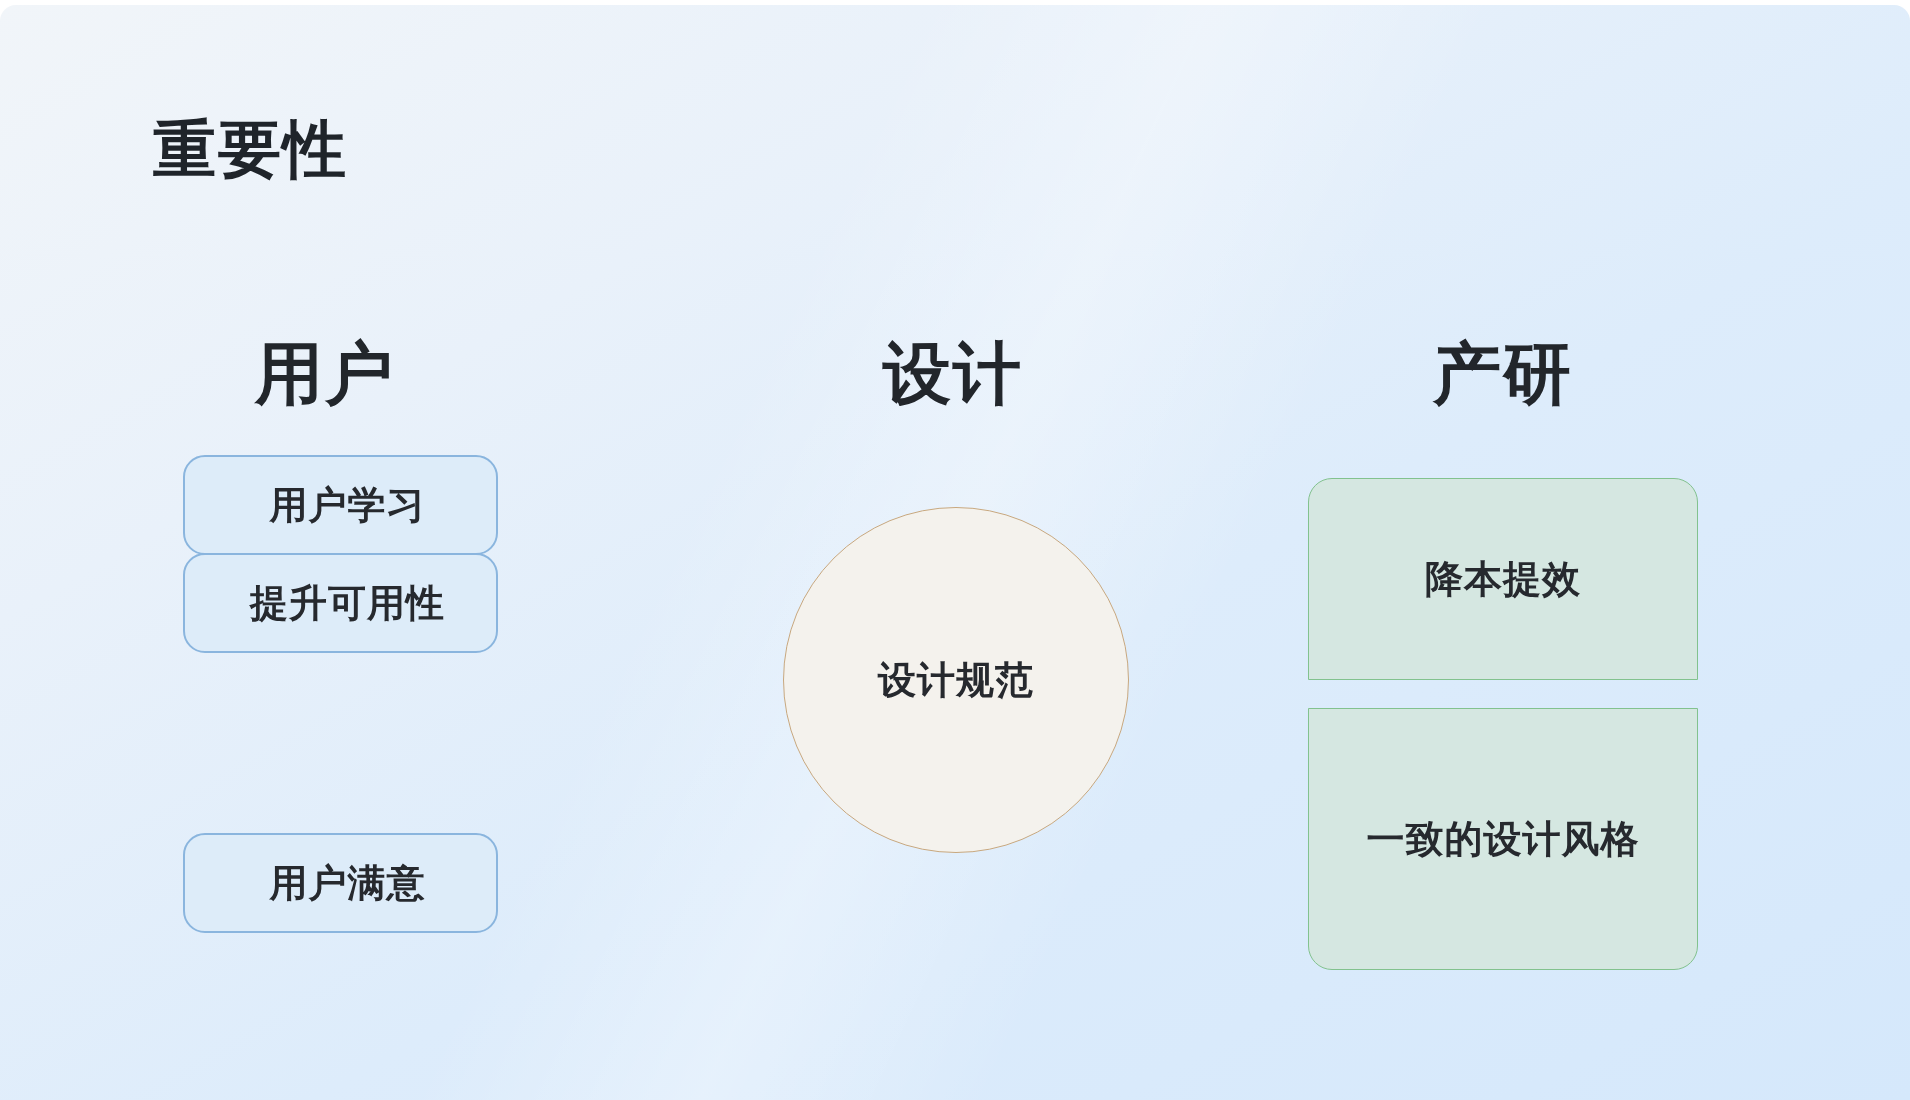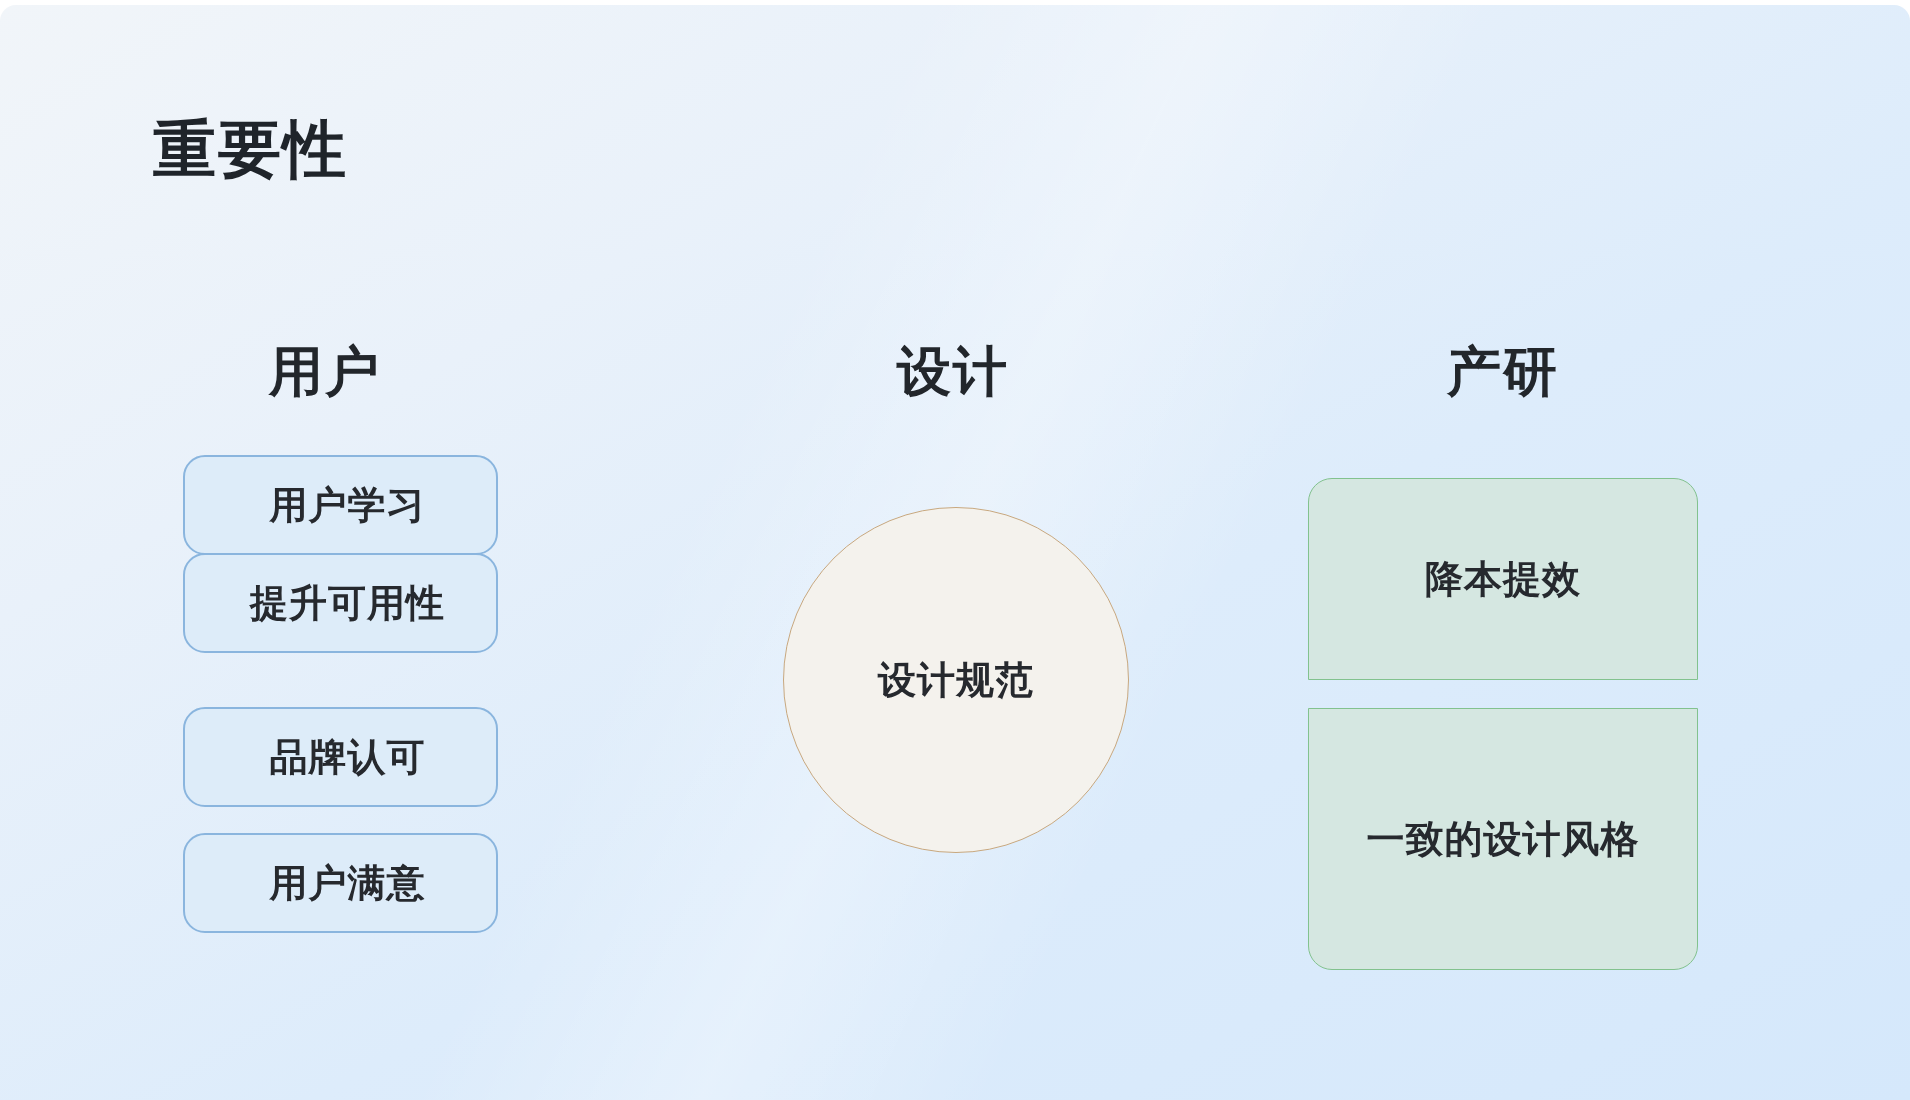--- a/index.html
+++ b/index.html
@@ -29,23 +29,23 @@
     left: 145px;
     top: 94px;
     margin: 8px;
     font-size: 63px;
     font-weight: 900;
     letter-spacing: 2px;
     color: #1f242a;
   }
   .col-header {
     position: absolute;
-    top: 331px;
+    top: 324px;
     transform: translateX(-50%);
-    font-size: 54px;
+    font-size: 68px;
     font-weight: 700;
     letter-spacing: 2px;
     color: #22262b;
     white-space: nowrap;
   }
   .node {
     position: absolute;
     display: flex;
     align-items: center;
     justify-content: center;
@@ -108,23 +108,20 @@
   <div class="col-header" style="left:953px">设计</div>
 
   <div class="col-header" style="left:1503px">产研</div>
 
   <div class="node blue-box b1">
     <span class="node-label">用户学习</span>
   </div>
   <div class="node blue-box b2">
     <span class="node-label">提升可用性</span>
   </div>
-  <div class="node blue-box b3">
-    <span class="node-label">品牌认可</span>
-  </div>
   <div class="node circle">
     <span class="node-label">设计规范</span>
   </div>
 
   <div class="node blue-box b4">
     <span class="node-label">用户满意</span>
   </div>
 
   <div class="node green-box g1">
     <span class="node-label">降本提效</span>

